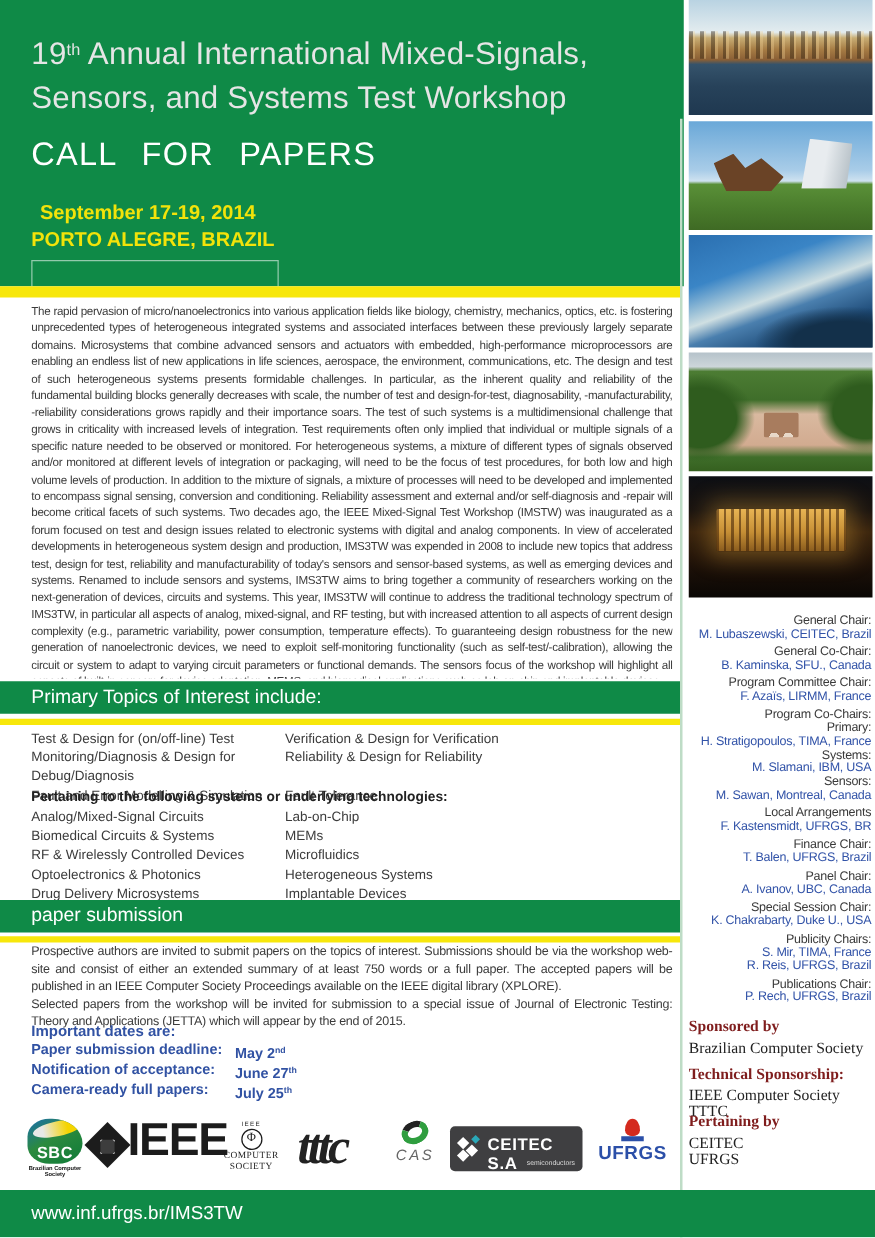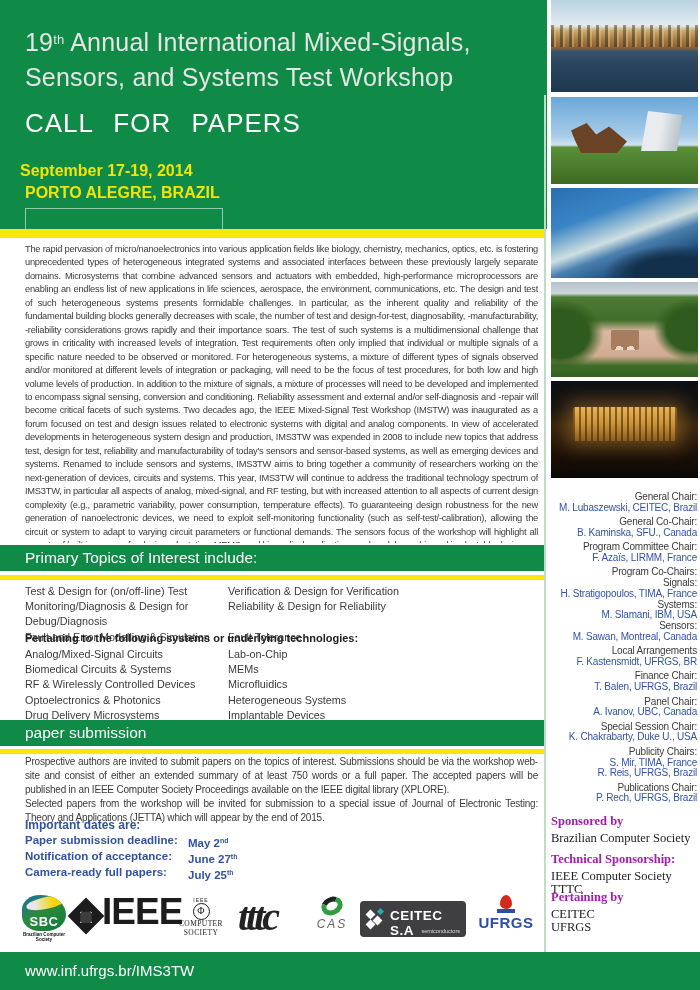--- a/index.html
+++ b/index.html
@@ -6,21 +6,21 @@
   .page{position:relative;width:700px;height:990px;background:#fff;overflow:hidden;
         font-family:"Liberation Sans",sans-serif;}
 
   
   .header{position:absolute;left:0;top:0;width:547px;height:229px;background:#0F8A47;overflow:hidden;}
   .title{position:absolute;left:25px;top:22px;margin:0;color:#e5e5e5;font-weight:400;
          font-size:25px;line-height:35px;letter-spacing:0.2px;}
   .title sup{font-size:13px;vertical-align:7px;}
   .cfp{position:absolute;left:25px;top:108px;color:#fff;font-size:26px;font-weight:400;
        letter-spacing:1px;word-spacing:12px;}
-  .hdr-date{position:absolute;left:20px;top:162px;color:#F2E30A;font-size:16px;font-weight:700;}
+  .hdr-date{position:absolute;left:32px;top:162px;color:#F2E30A;font-size:16px;font-weight:700;}
   .hdr-loc{position:absolute;left:25px;top:184px;color:#F2E30A;font-size:16px;font-weight:700;}
   .hdr-box{position:absolute;left:25px;top:208px;width:196px;height:30px;
            border:1px solid rgba(255,255,255,0.55);}
 
   .yellow-main{position:absolute;left:0;top:229px;width:544px;height:9px;background:#F7E70B;}
 
   
   .divider-v{position:absolute;left:544px;top:95px;width:2px;height:857px;background:#BEDCC6;}
   .divider-footer{position:absolute;left:544px;top:952px;width:2px;height:38px;background:#53A973;}
 
@@ -125,21 +125,21 @@
   .ufrgs-text{margin-top:5px;font-size:15px;font-weight:700;color:#2b4fa8;letter-spacing:0.5px;}
 
   
   .committee{position:absolute;left:551px;top:492px;width:146px;font-size:10px;line-height:10.8px;
              letter-spacing:-0.2px;text-align:right;}
   .cblock{margin-bottom:3.5px;}
   .cline.label{color:#3a3a3a;}
   .cline.name{color:#3253A8;}
   .side-serif{position:absolute;left:551px;width:146px;font-family:"Liberation Serif",serif;font-size:12.5px;line-height:13.5px;}
   .ss-sponsored{top:815px;} .ss-technical{top:853px;} .ss-organized{top:891px;}
-  .ss-label{color:#a21caf;font-weight:700;margin-bottom:3px;}
+  .ss-label{color:#7f1d1d;font-weight:700;margin-bottom:3px;}
   .ss-value{color:#222;}
 
   
   .footer{position:absolute;left:0;top:952px;width:700px;height:38px;background:#0F8A47;}
   .footer-url{position:absolute;left:25px;top:0;line-height:38px;color:#fff;font-size:15px;}
 </style>
 </head>
 <body>
 
 <div class="page">
@@ -260,21 +260,21 @@
       <div class="cblock">
         <div class="cline label">General Co-Chair:</div>
         <div class="cline name">B. Kaminska, SFU., Canada</div>
       </div>
       <div class="cblock">
         <div class="cline label">Program Committee Chair:</div>
         <div class="cline name">F. Azaïs, LIRMM, France</div>
       </div>
       <div class="cblock">
         <div class="cline label">Program Co-Chairs:</div>
-        <div class="cline label">Signals:</div>
+        <div class="cline label">Primary:</div>
         <div class="cline name">H. Stratigopoulos, TIMA, France</div>
         <div class="cline label">Systems:</div>
         <div class="cline name">M. Slamani, IBM, USA</div>
         <div class="cline label">Sensors:</div>
         <div class="cline name">M. Sawan, Montreal, Canada</div>
       </div>
       <div class="cblock">
         <div class="cline label">Local Arrangements</div>
         <div class="cline name">F. Kastensmidt, UFRGS, BR</div>
       </div>

